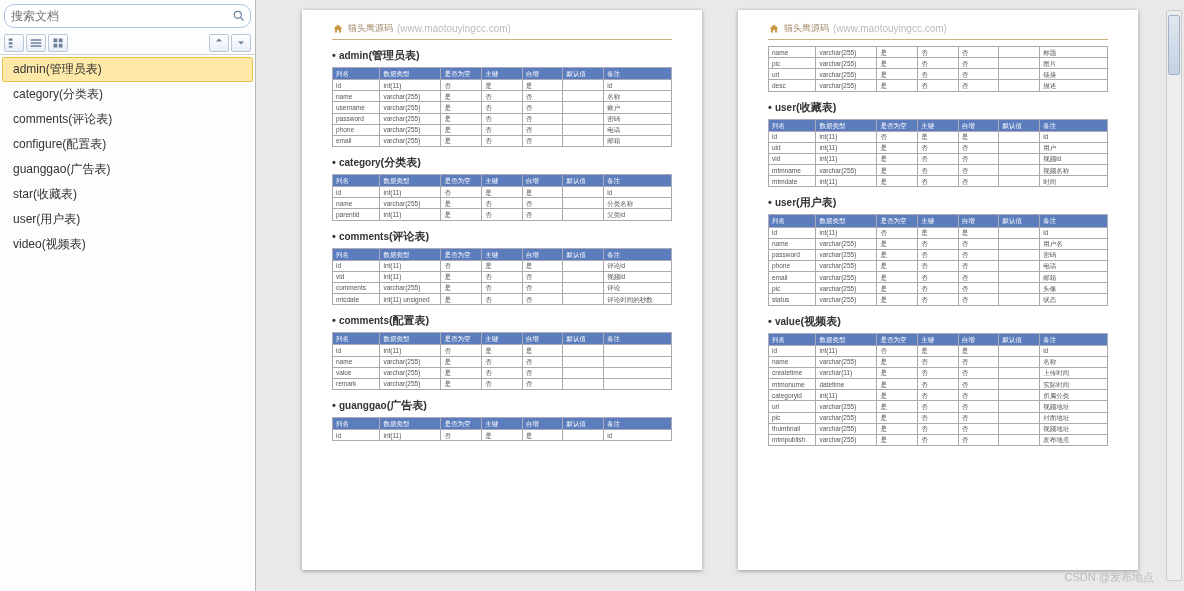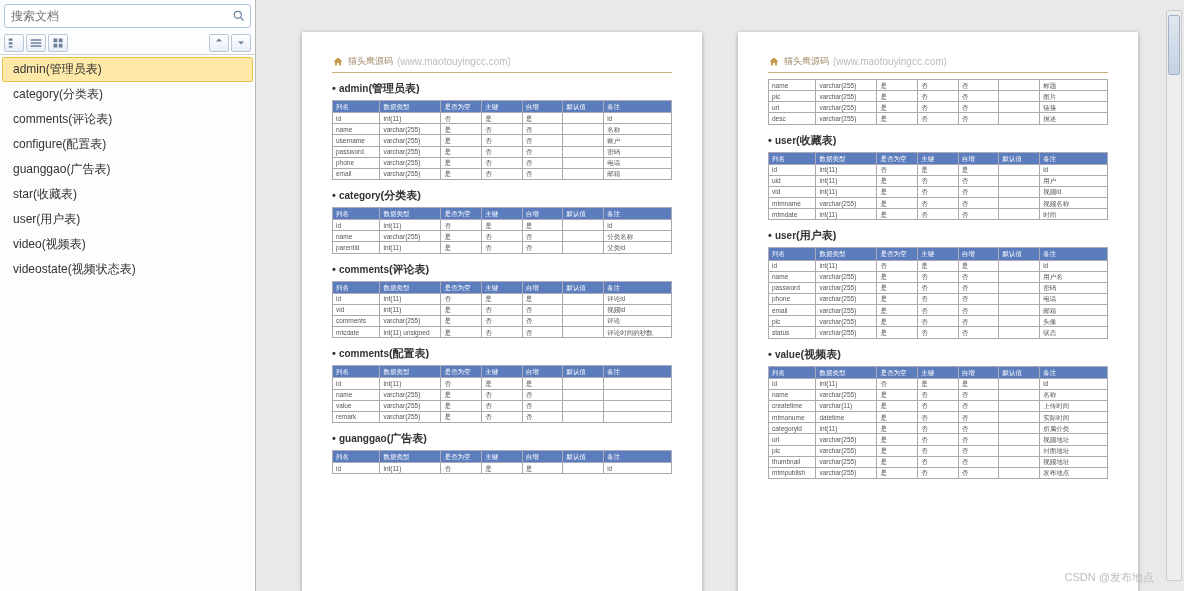--- a/index.html
+++ b/index.html
@@ -1,36 +1,36 @@
 <!DOCTYPE html>
 <html><head>
 <meta charset="utf-8">
 <style>
   * { box-sizing: border-box; margin: 0; padding: 0; }
   body { font-family: "Microsoft YaHei", Arial, sans-serif; background: #f0f0f0; font-size: 12px; overflow: hidden; width: 1184px; height: 591px; position: relative; }
   .app { display: flex; height: 100%; }
 
   
   .sidebar { width: 256px; background: #fdfdfd; border-right: 1px solid #b8b8b8; display: flex; flex-direction: column; }
-  .search-row { display: flex; align-items: center; border: 1px solid #abc6e2; margin: 4px; border-radius: 3px; background: #fff; }
+  .search-row { display: flex; align-items: center; border: 1px solid #abc6e2; margin: 4px; border-radius: 10px; background: #fff; }
   .search-input { flex: 1; border: none; outline: none; font-size: 12px; padding: 4px 6px; background: transparent; }
   .search-btn { width: 22px; height: 22px; display: flex; align-items: center; justify-content: center; color: #6b82a0; }
   .toolbar { display: flex; align-items: center; padding: 2px 4px; border-bottom: 1px solid #d0d0d0; gap: 2px; }
   .tb-btn { width: 20px; height: 18px; border: 1px solid #b8c8db; background: linear-gradient(#fff,#e8eef7); border-radius: 2px; display:flex; align-items:center; justify-content:center; }
   .tb-btn svg { width: 12px; height: 12px; }
   .tb-spacer { flex: 1; }
   .nav-list { list-style: none; padding: 2px; }
   .nav-item { padding: 3px 10px; font-size: 12px; border: 1px solid transparent; border-radius: 2px; cursor: pointer; color: #333; }
   .nav-item.active { background: #ffe9a8; border-color: #e6c24d; }
 
   
   .docs { flex: 1; background: #e9e9e9; overflow: hidden; padding: 10px 20px; display: flex; gap: 36px; justify-content: center; position: relative;}
   .scrollbar { position: absolute; right: 2px; top: 10px; bottom: 10px; width: 16px; background: #eee; border:1px solid #ccc; border-radius:2px;}
   .scroll-thumb { position:absolute; left:1px; right:1px; top:4px; height:60px; background:linear-gradient(#dfe7f0,#c5d1e0); border:1px solid #9fb2c9; border-radius:2px;}
-  .page { width: 400px; height: 560px; background: #fff; box-shadow: 0 1px 4px rgba(0,0,0,0.35); padding: 23px 30px 20px; position: relative; font-size: 8px; color:#444; overflow:hidden;margin-top:22px;}
+  .page { width: 400px; height: 560px; background: #fff; box-shadow: 0 1px 4px rgba(0,0,0,0.35); padding: 12px 30px 20px; position: relative; font-size: 8px; color:#444; overflow:hidden;}
   .doc-header { display:flex; align-items:center; gap:4px; color:#a38b6a; font-size:9px; margin-bottom:4px;}
   .doc-header .logo{ width:12px; height:12px; }
   .doc-header .url{ color:#bbb; font-size:10px;}
   .header-line{ border:none; border-top:1px solid #d0b080; margin-bottom:6px;}
   .section-title { font-size: 11px; font-weight: bold; color: #333; margin: 8px 0 4px; }
   .section-title::before{ content:"• "; }
   .cj{ font-size:10px; font-weight:bold;}
 
   table.db { width: 100%; border-collapse: collapse; font-size: 6.5px; line-height: 1.1; table-layout: fixed;}
   table.db th { background: #5b7cbd; color: #fff; border: 1px solid #aab; padding: 2px 3px; text-align: left; font-weight: normal; }
@@ -93,21 +93,20 @@
     </div>
     <ul class="nav-list" id="nav-list">
         <li class="nav-item active">admin(管理员表)</li>
         <li class="nav-item">category(分类表)</li>
         <li class="nav-item">comments(评论表)</li>
         <li class="nav-item">configure(配置表)</li>
         <li class="nav-item">guanggao(广告表)</li>
         <li class="nav-item">star(收藏表)</li>
         <li class="nav-item">user(用户表)</li>
         <li class="nav-item">video(视频表)</li>
-        <li class="nav-item">videostate(视频状态表)</li>
       </ul>
   </aside>
 
   <main class="docs">
     <div class="page" id="page1">
         <div class="doc-header">
           <svg class="logo" viewBox="0 0 24 24">
             <path fill="#c99a4a" d="M12 3l9 8h-3v8h-4v-5h-4v5H6v-8H3z"></path>
           </svg>
           <span>猫头鹰源码</span>

